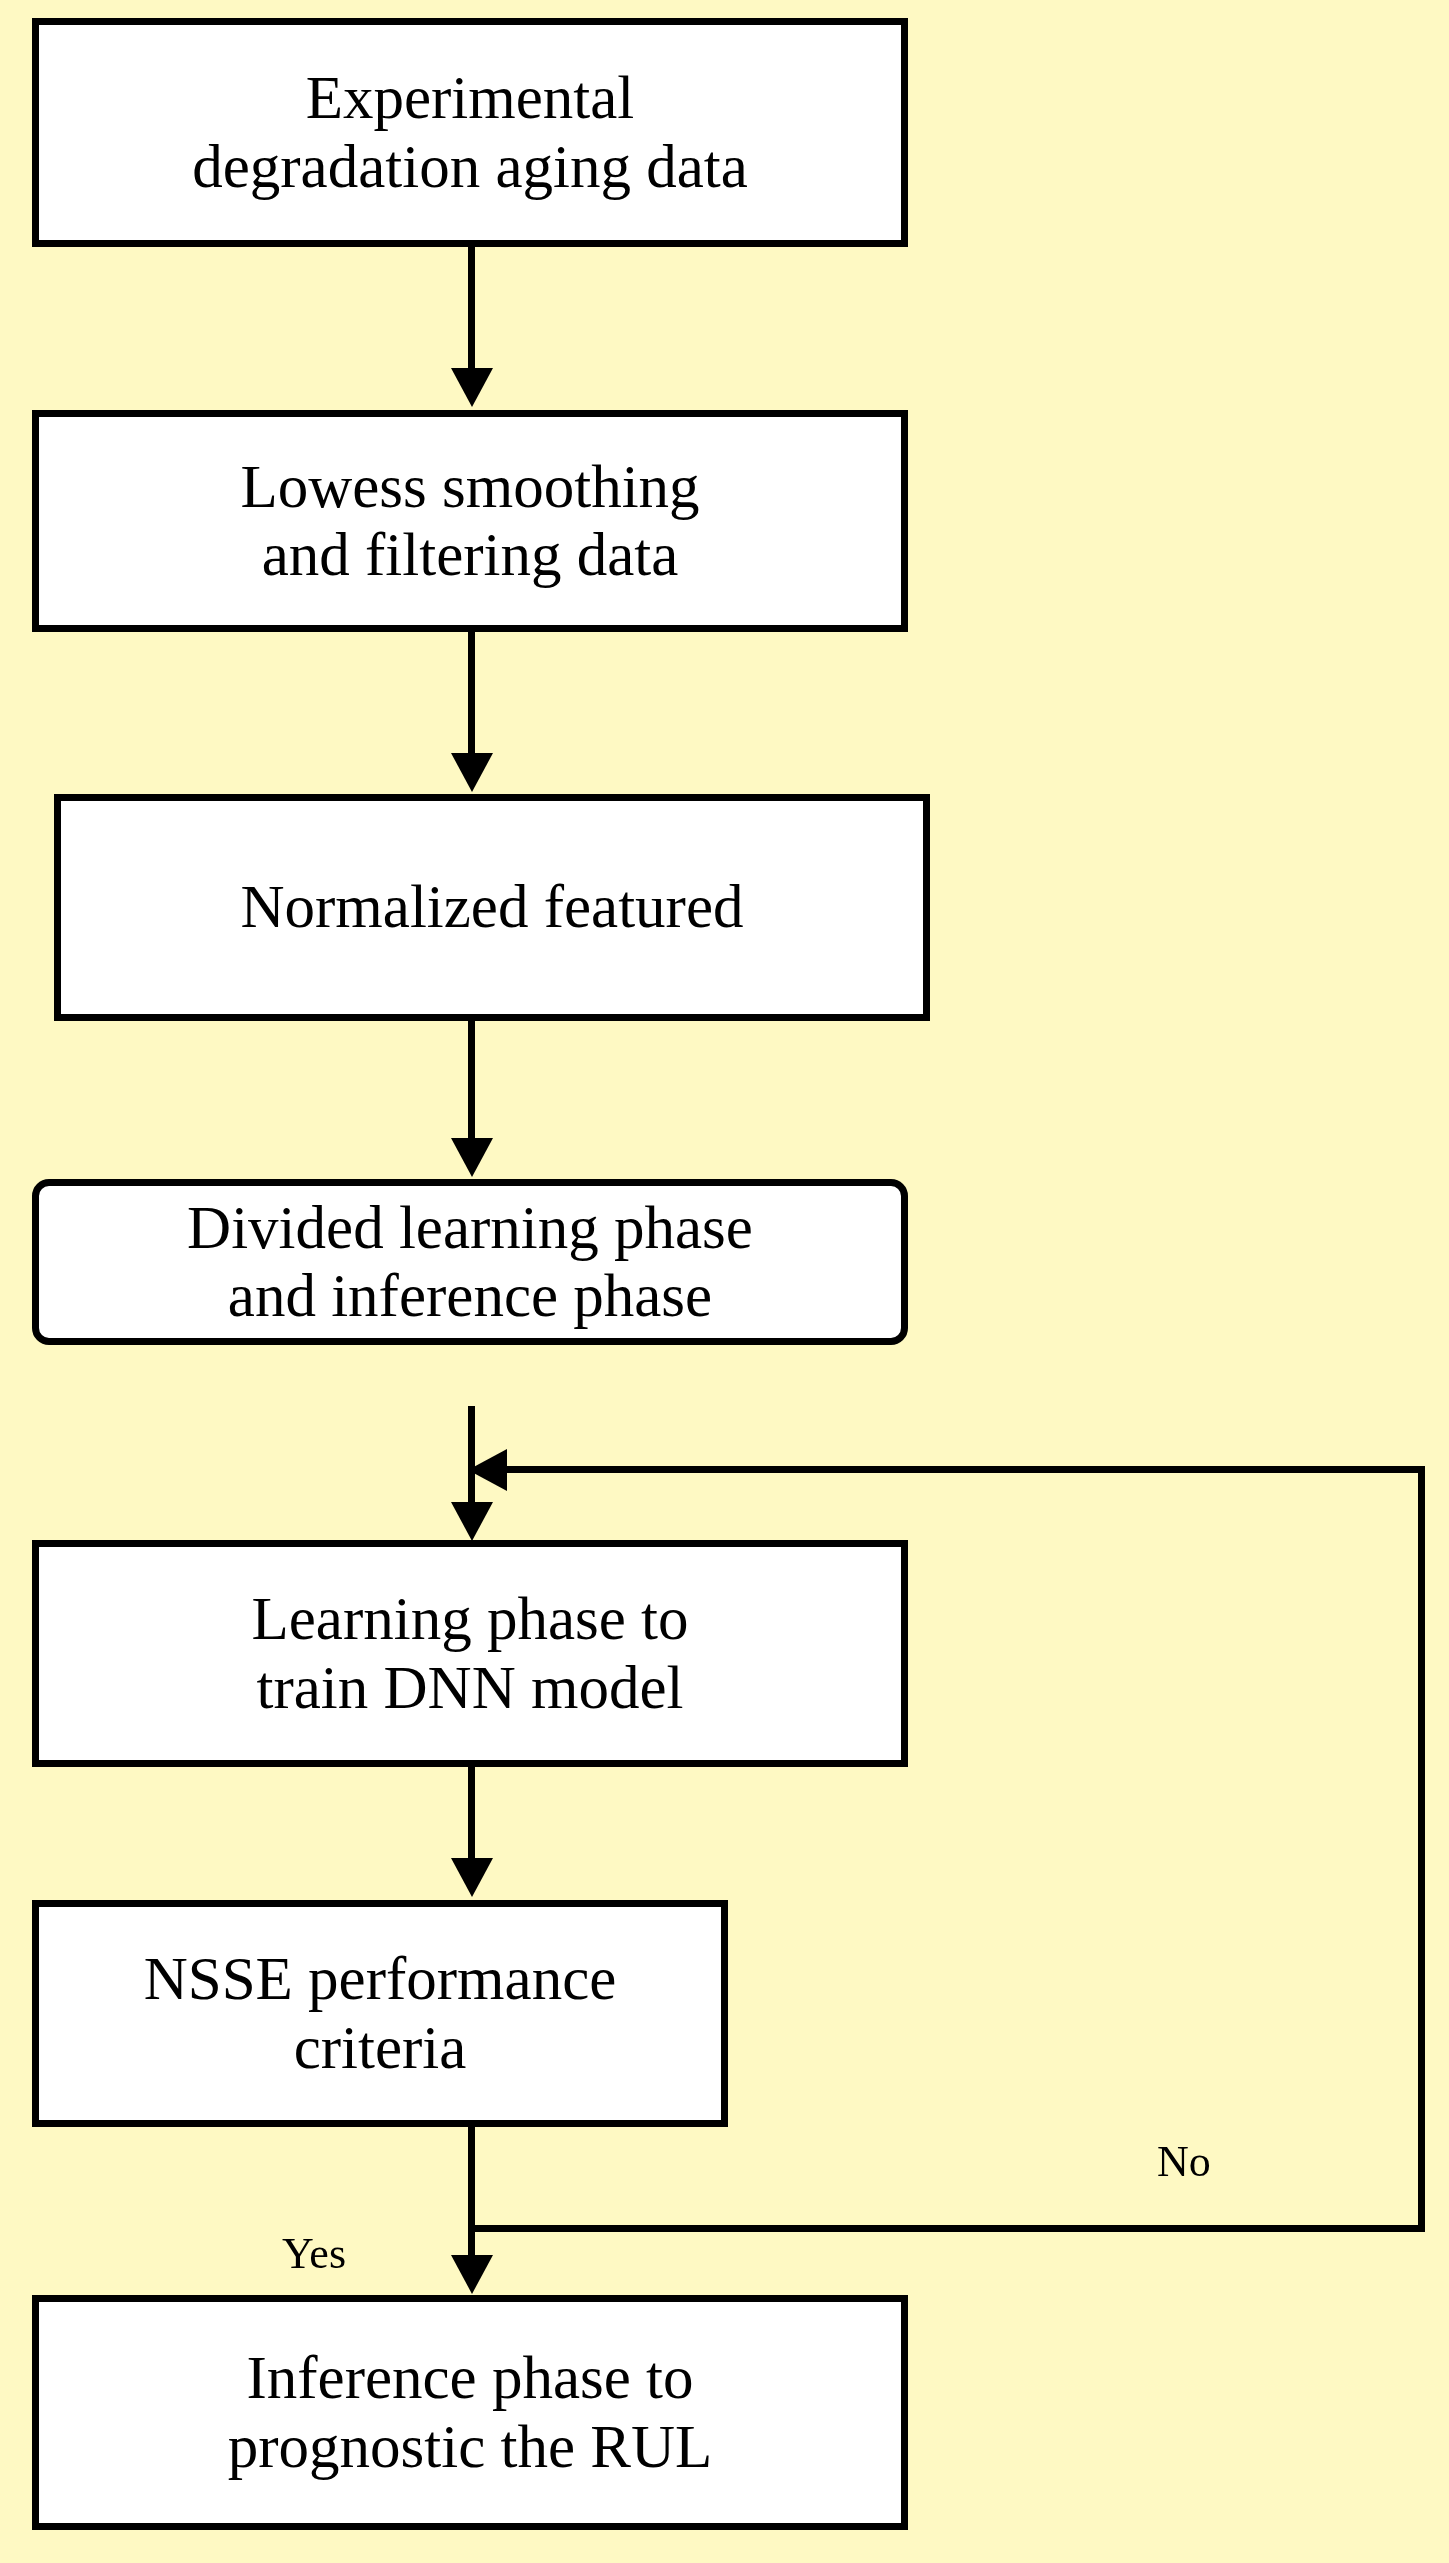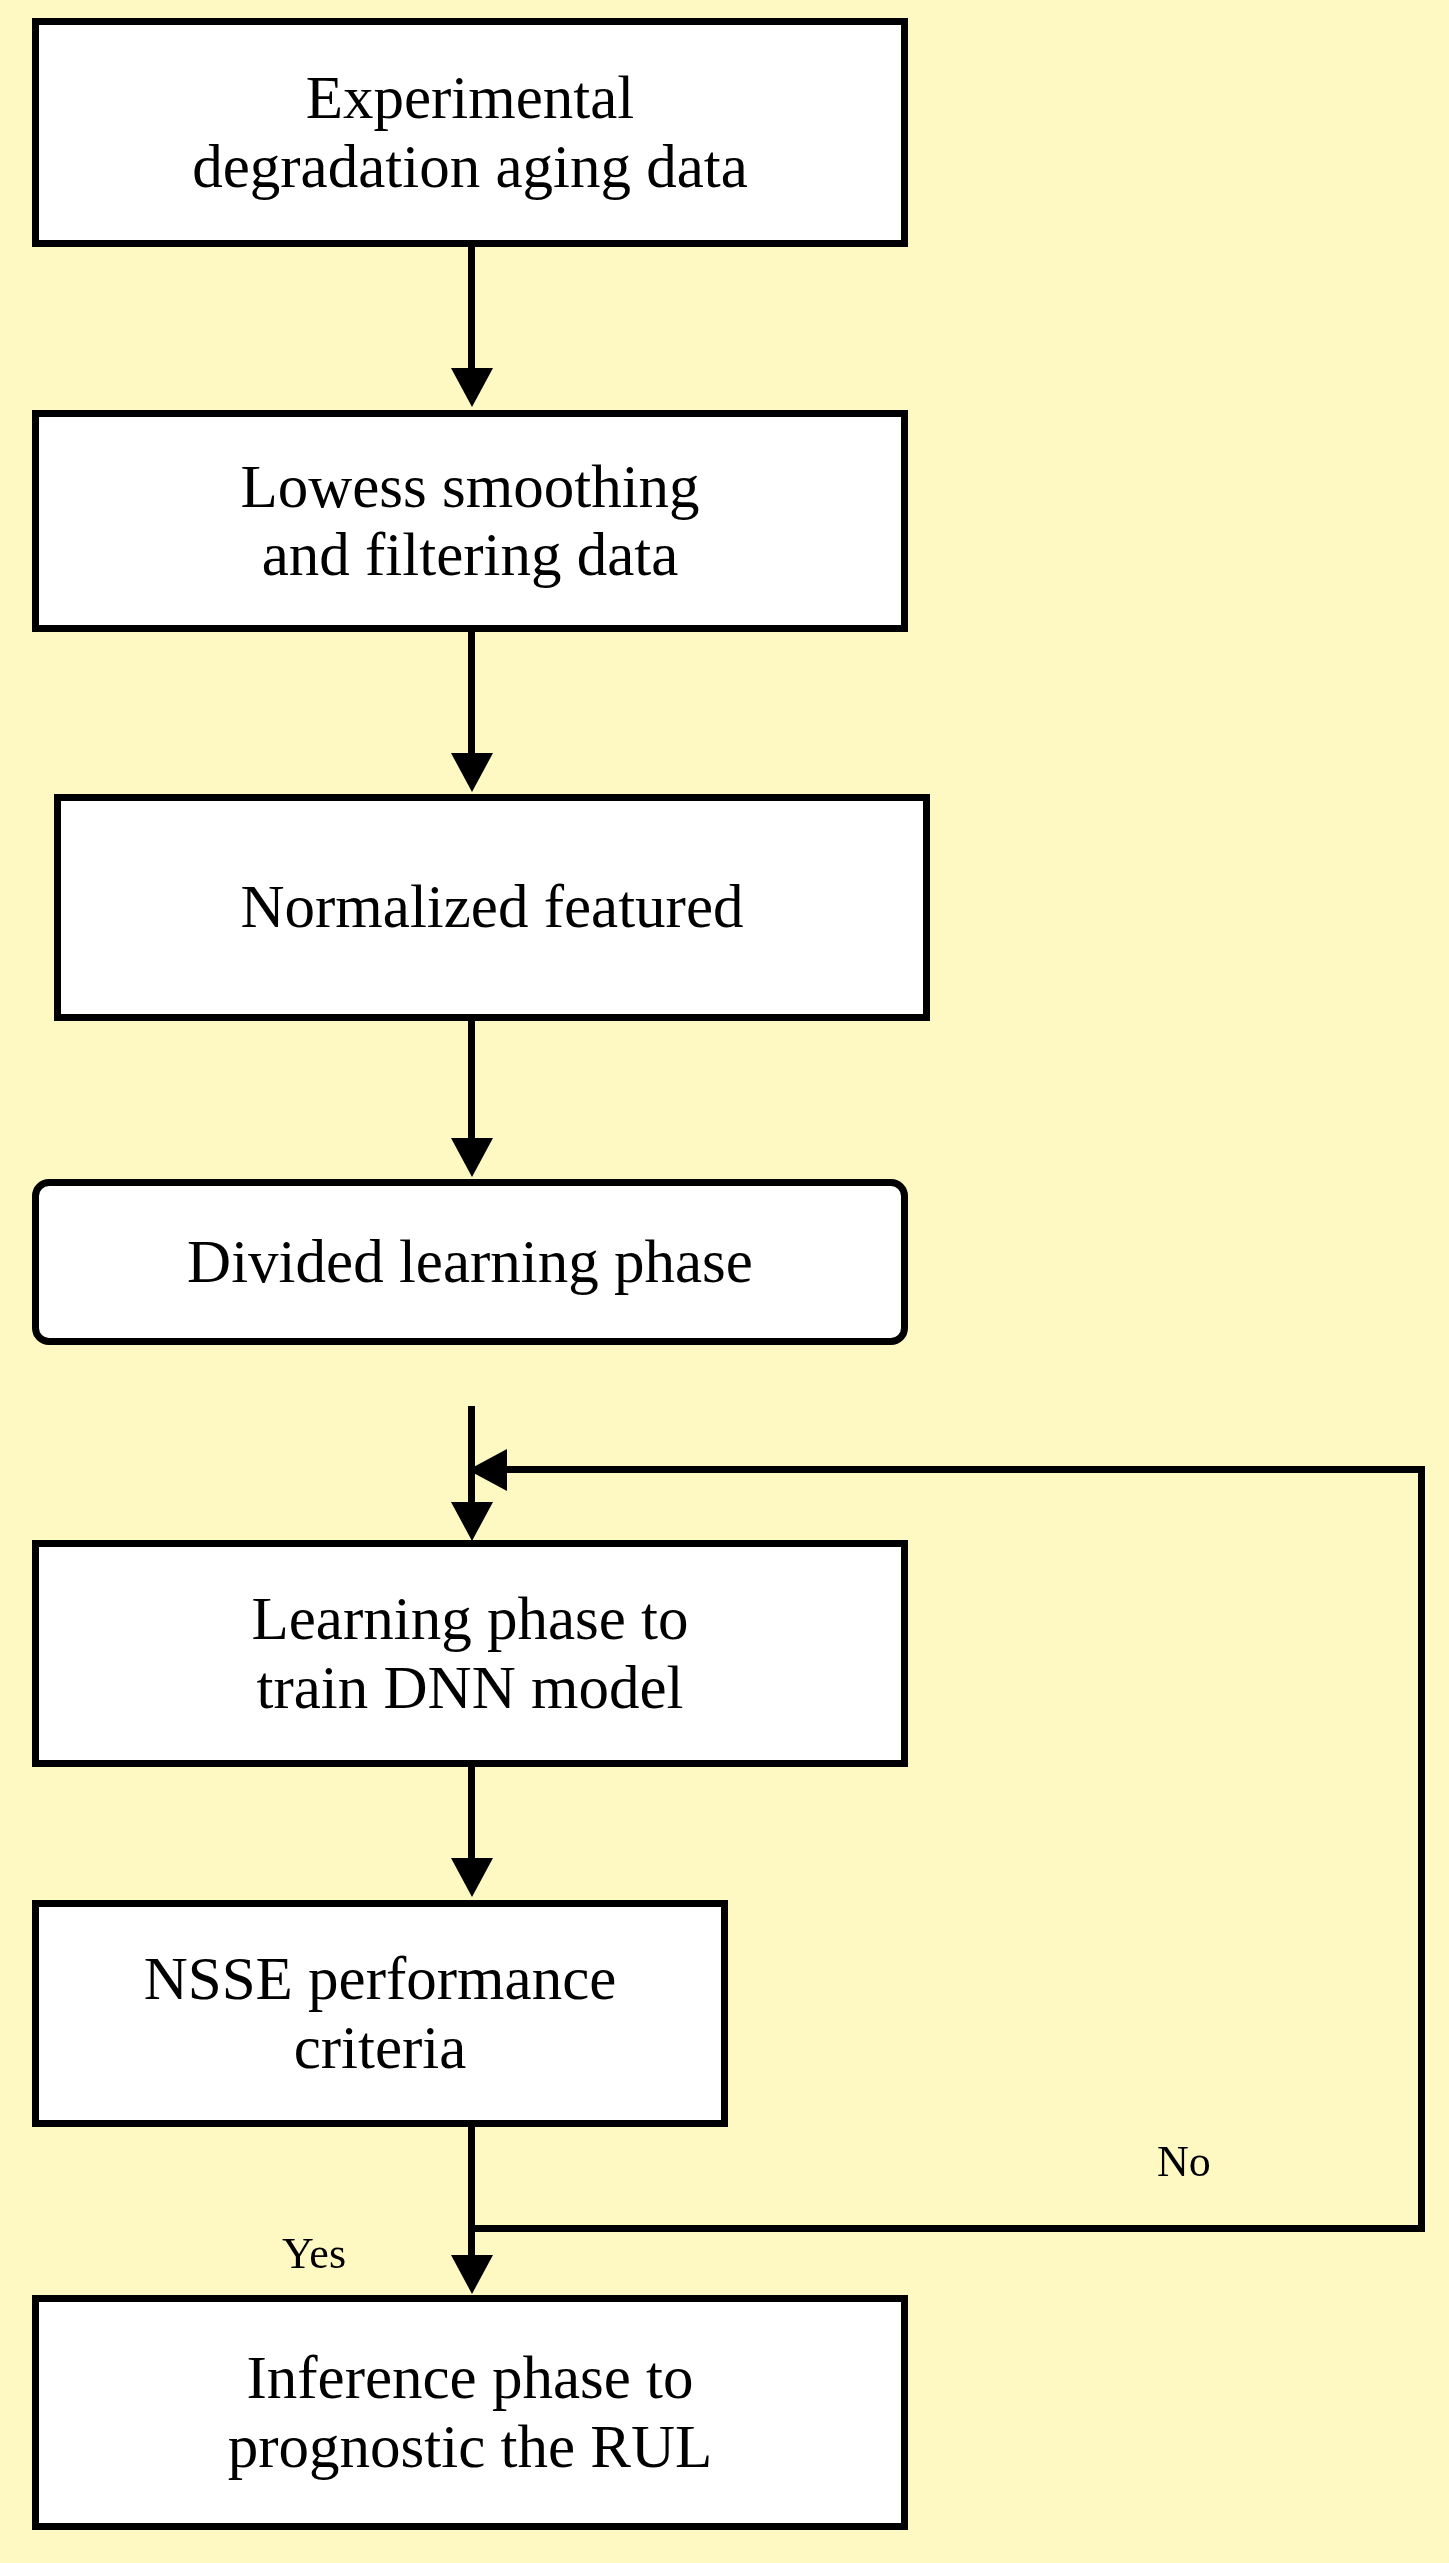--- a/index.html
+++ b/index.html
@@ -88,20 +88,21 @@
 
   <div class="flow-box" style="left:32px; top:794px; width:876px; height:227px;margin-left:22px;">
     <span>Normalized featured</span>
   </div>
 
   <div class="edge vline" style="left:468px; top:1021px; height:118px;"></div>
   <div class="arrow-down" style="left:451px; top:1138px;"></div>
 
   <div class="flow-box" style="left:32px; top:1179px; width:876px; height:166px;border-radius:17px;">
     <span>Divided learning phase</span>
+    <span class="line2">and  inference phase</span>
   </div>
 
   <div class="edge vline" style="left:468px; top:1406px; height:109px;"></div>
   <div class="arrow-down" style="left:451px; top:1502px;"></div>
 
   <div class="edge hline" style="left:505px; top:1466px; width:920px;"></div>
   <div class="arrow-left" style="left:468px; top:1449px;"></div>
   <div class="edge vline" style="left:1418px; top:1466px; height:766px;"></div>
   <div class="edge hline" style="left:468px; top:2225px; width:957px;"></div>
 

